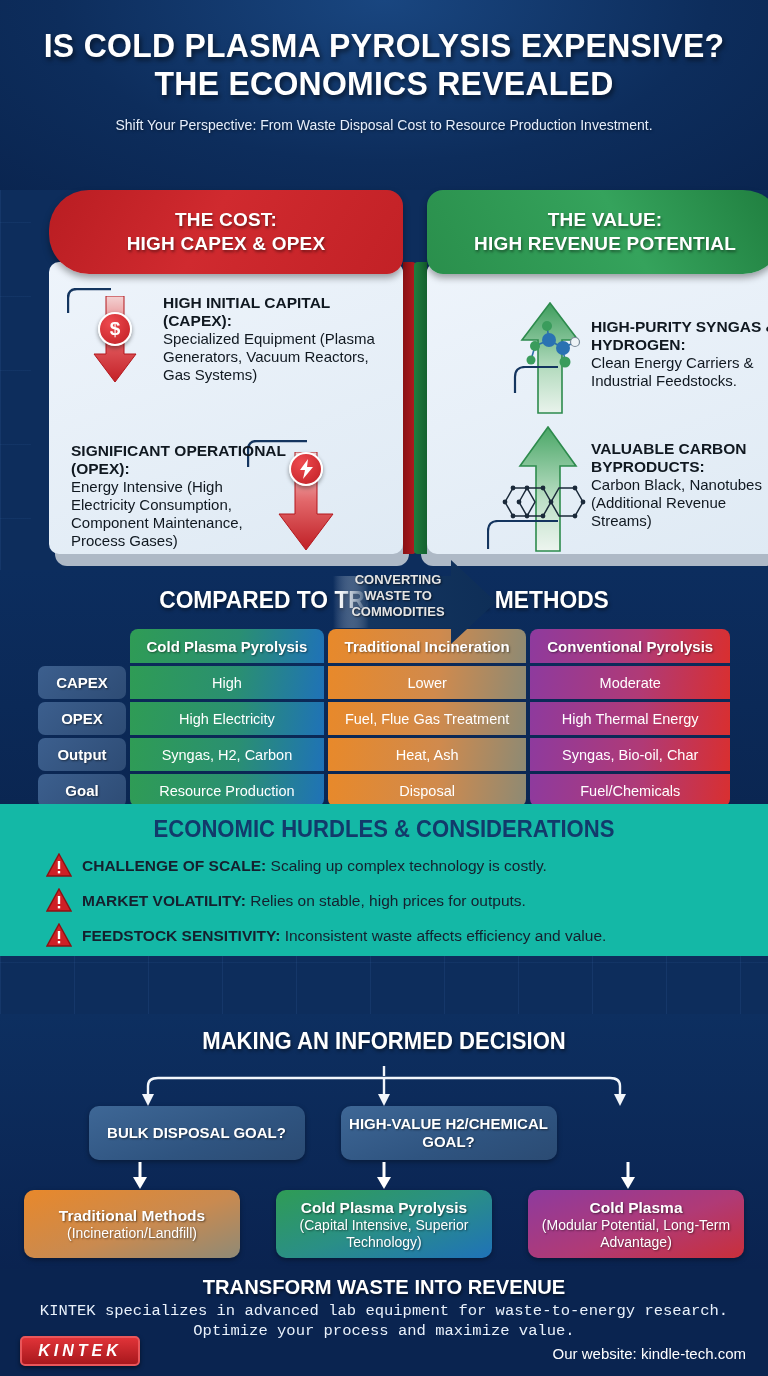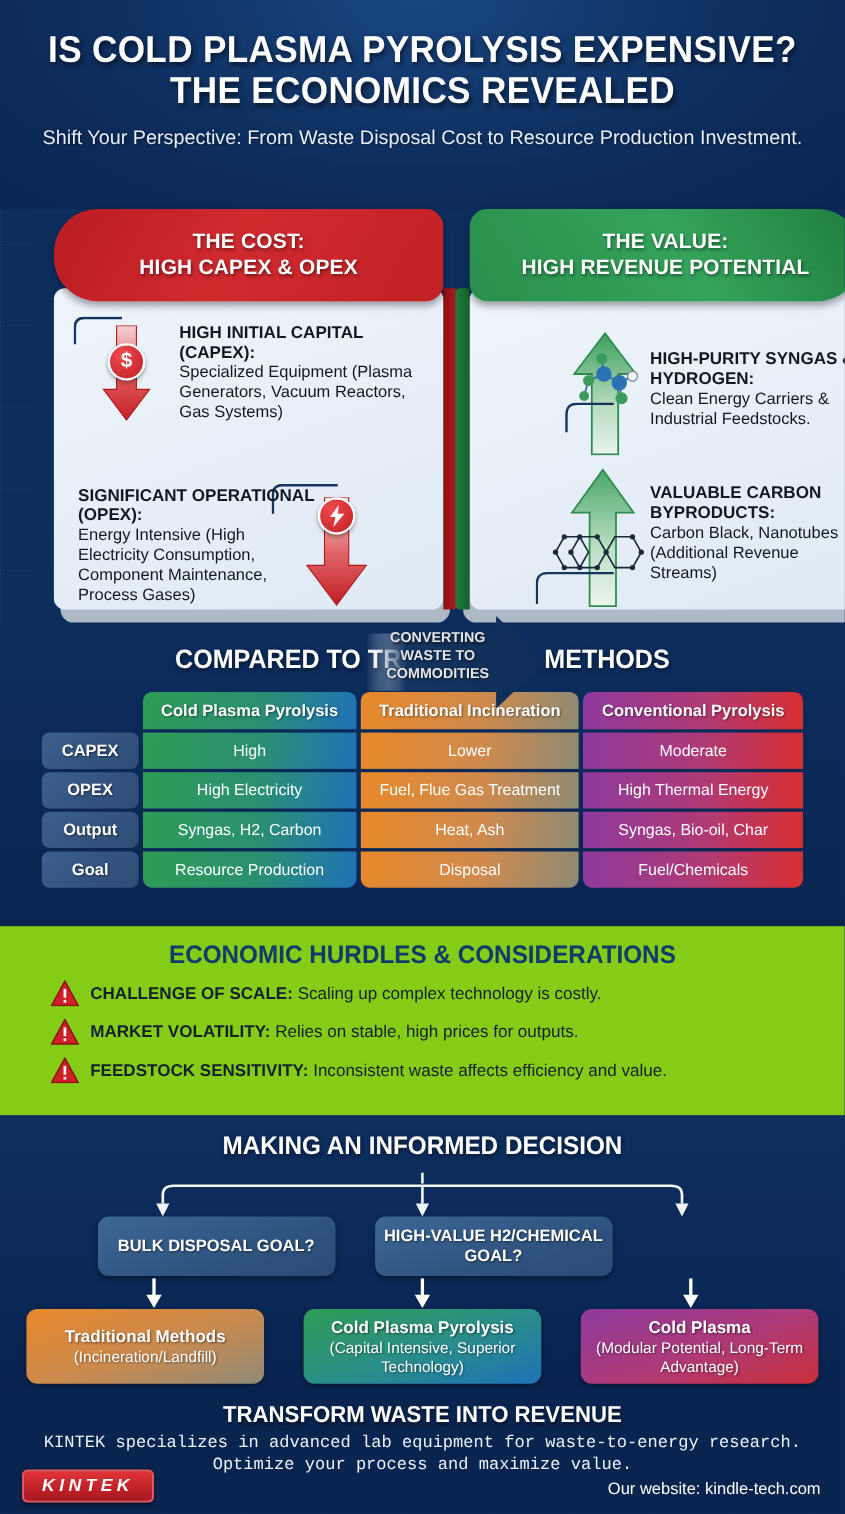--- a/index.html
+++ b/index.html
@@ -34,21 +34,21 @@
     text-align:center;
   }
   .hero h1 {
     font-size:34px; line-height:38px; letter-spacing:.3px;
     color:#fff; font-weight:bold; padding-top:26px;
     text-shadow:2px 3px 5px rgba(0,0,0,.55);
     transform:scaleX(.94); transform-origin:center;
   }
   .hero h1 .l2 { display:block; }
   .hero p {
-    margin-top:12px; font-size:18px; line-height:23px; color:#e6eefb;
+    margin-top:12px; font-size:14px; line-height:23px; color:#e6eefb;
     text-shadow:1px 1px 3px rgba(0,0,0,.45);
   }
 
   
   .cv { position:absolute; left:0; top:190px; width:768px; height:380px; background:#0d2d5c;margin-left:31px; }
   .cv-half { position:absolute; top:0; height:380px; }
   .cv-left  { left:18px;  width:354px; }
   .cv-right { left:396px; width:356px; }
 
   .cv-shadowbar { position:absolute; top:78px; width:100%; height:298px; background:#aeb9c6; border-radius:12px; }
@@ -125,21 +125,21 @@
     border-radius:7px; text-shadow:1px 1px 2px rgba(0,0,0,.5);
   }
   .tbl thead th.rowlab { background:transparent; }
   .tbl th.ch { font-weight:bold; font-size:15px; text-shadow:1px 1px 2px rgba(0,0,0,.45); height:34px; }
   .col-a { background:linear-gradient(100deg,#2f9c55 0%, #2a8f72 55%, #1f72b8 100%); }
   .col-b { background:linear-gradient(100deg,#e8892a 0%, #d08a4d 55%, #8d8a74 100%); }
   .col-c { background:linear-gradient(100deg,#8e3a9e 0%, #b03a76 55%, #d92f2f 100%); }
   .ca-top { border-radius:8px 8px 0 0; } .ca-bot { border-radius:0 0 8px 8px; }
 
   
-  .hurd { position:absolute; left:0; top:842px; width:768px; height:172px; background:#84cc16; }
+  .hurd { position:absolute; left:0; top:804px; width:768px; height:152px; background:#14b8a6; }
   .hurd h2 { text-align:center; color:#123a6b; font-weight:bold; font-size:23px; padding-top:12px; transform:scaleX(.96); }
   .hurd ul { list-style:none; margin:10px 0 0 46px; }
   .hurd li { display:flex; align-items:flex-start; gap:10px; margin-bottom:11px; }
   .hurd li .tx { font-size:15.5px; line-height:19px; color:#15202e; padding-top:3px; }
   .hurd li .tx b { font-weight:bold; }
   .warn { flex:0 0 26px; width:26px; height:24px; }
 
   
   .dec { position:absolute; left:0; top:1014px; width:768px; height:255px; background:linear-gradient(180deg,#0d2f60,#0a2350); }
   .dec h2 { text-align:center; color:#fff; font-weight:bold; font-size:23px; padding-top:14px; text-shadow:1px 2px 4px rgba(0,0,0,.5); transform:scaleX(.96); }

